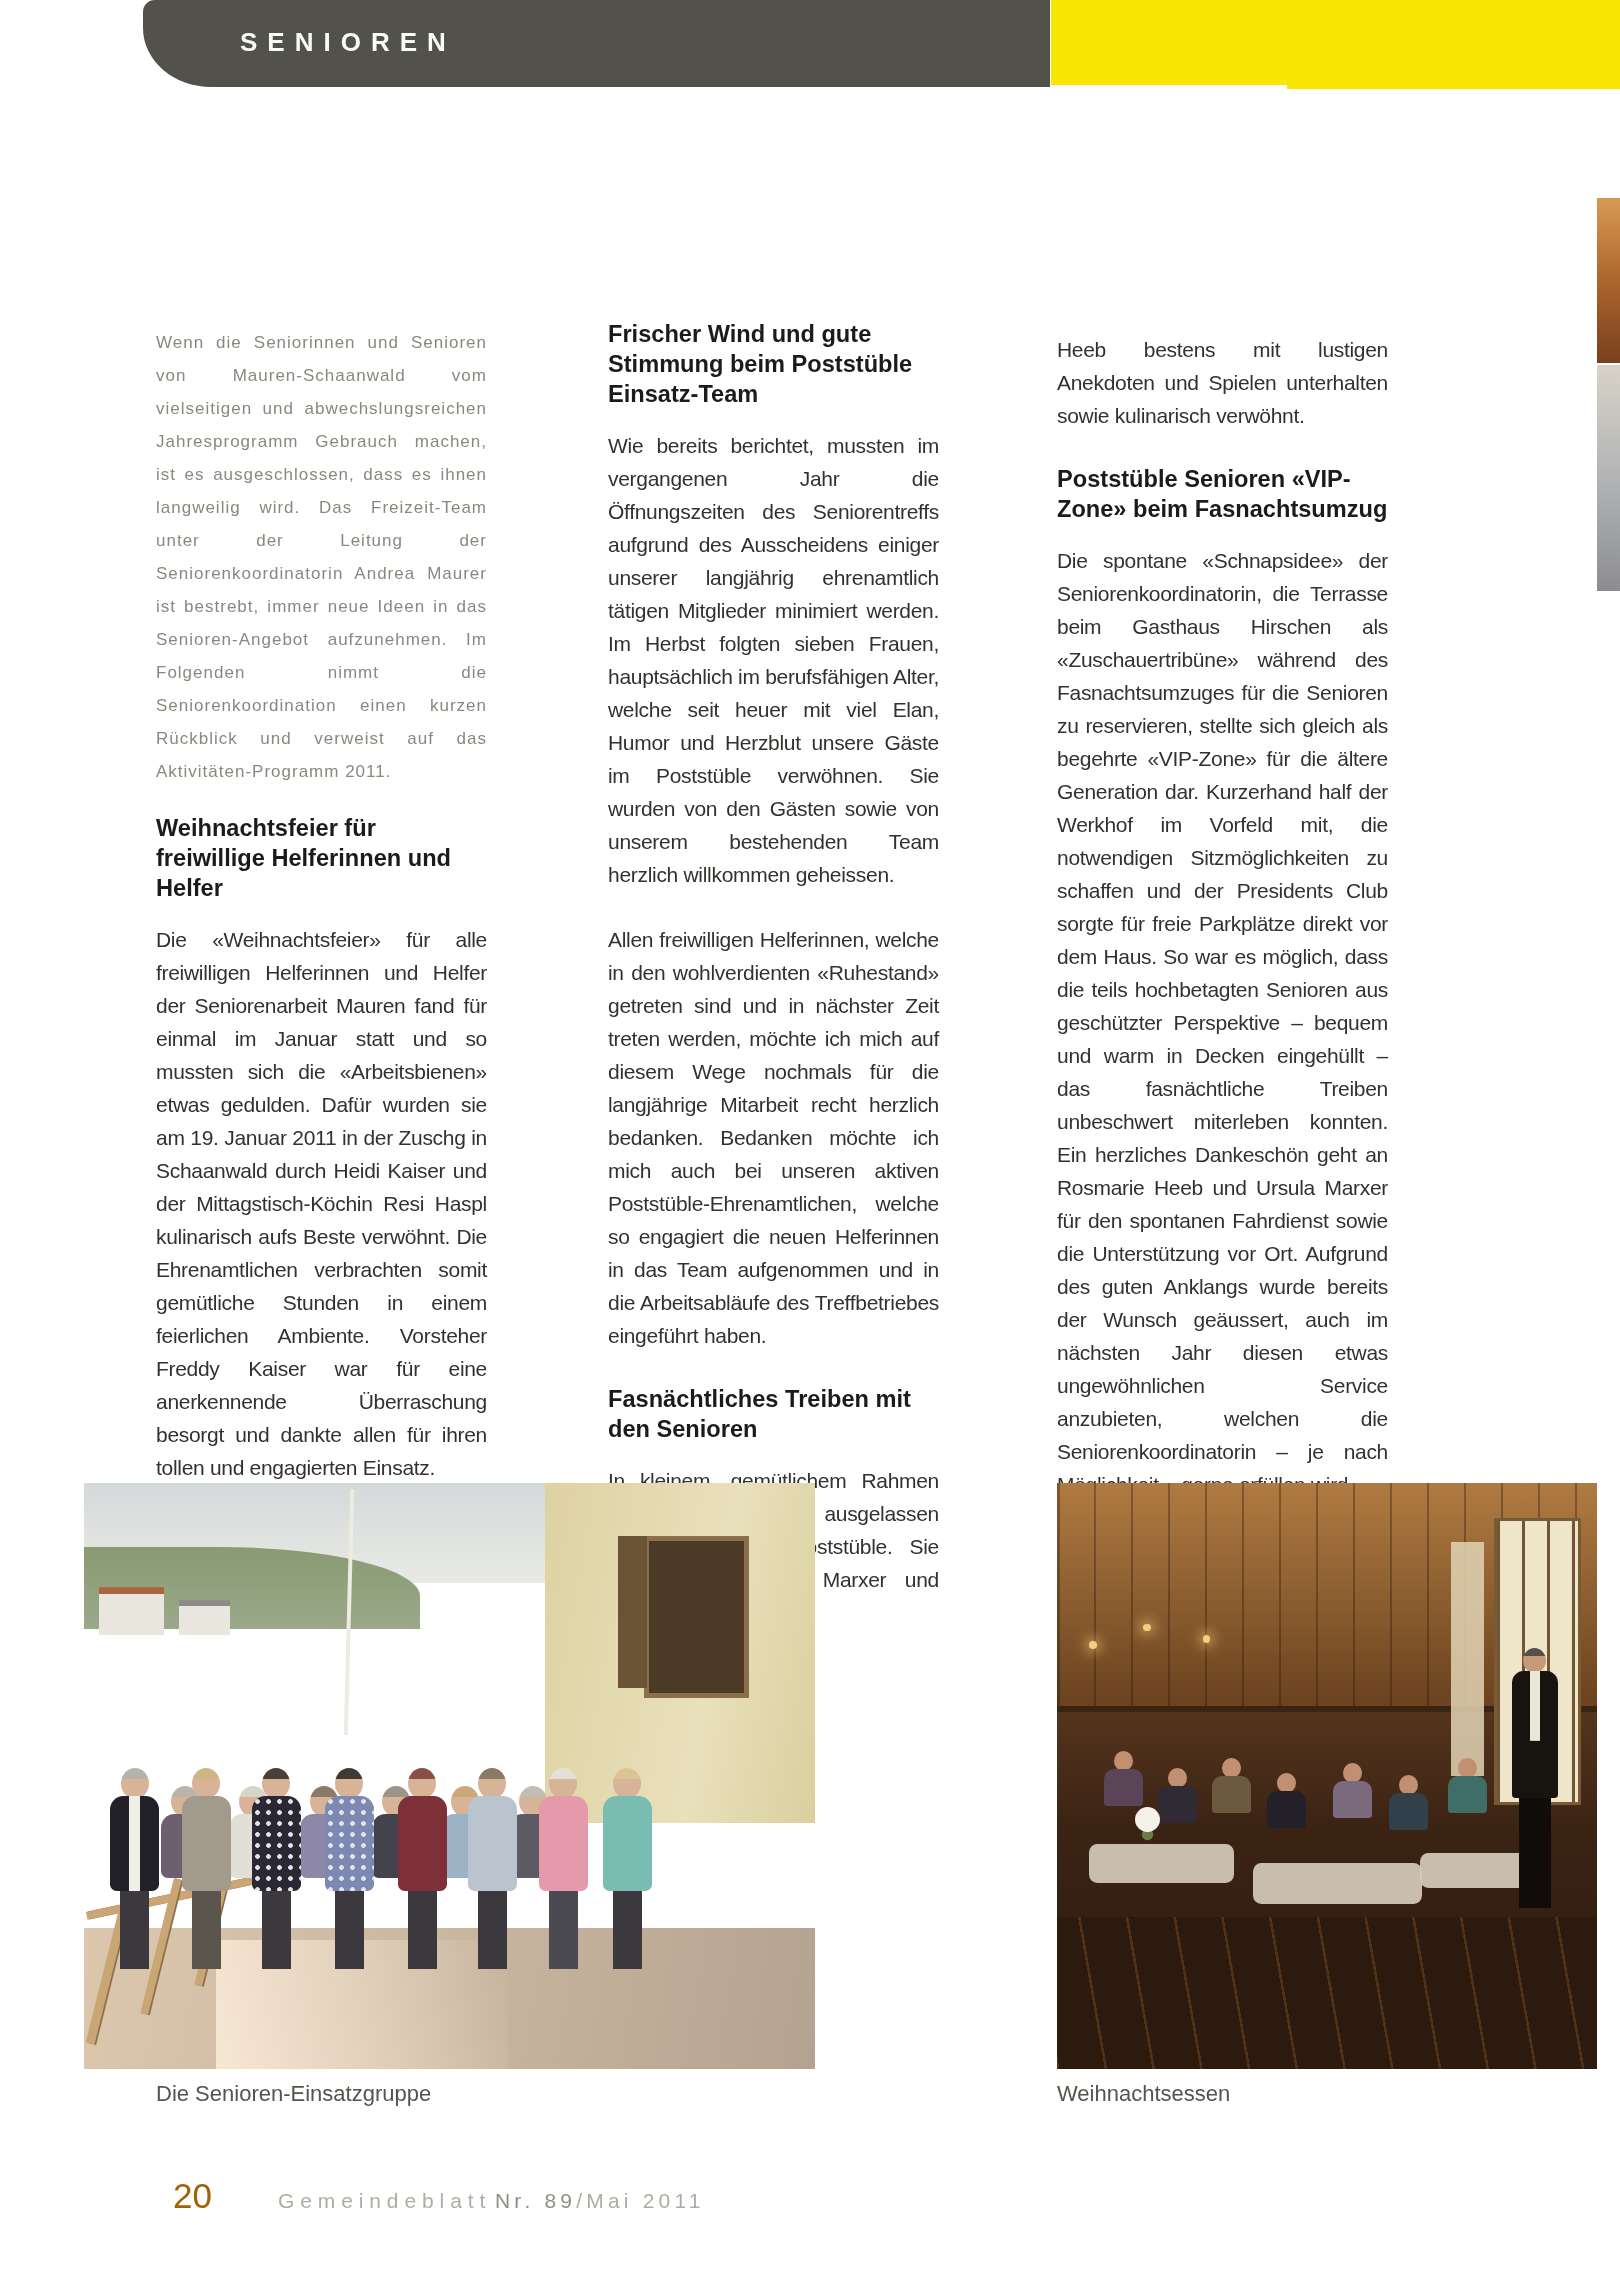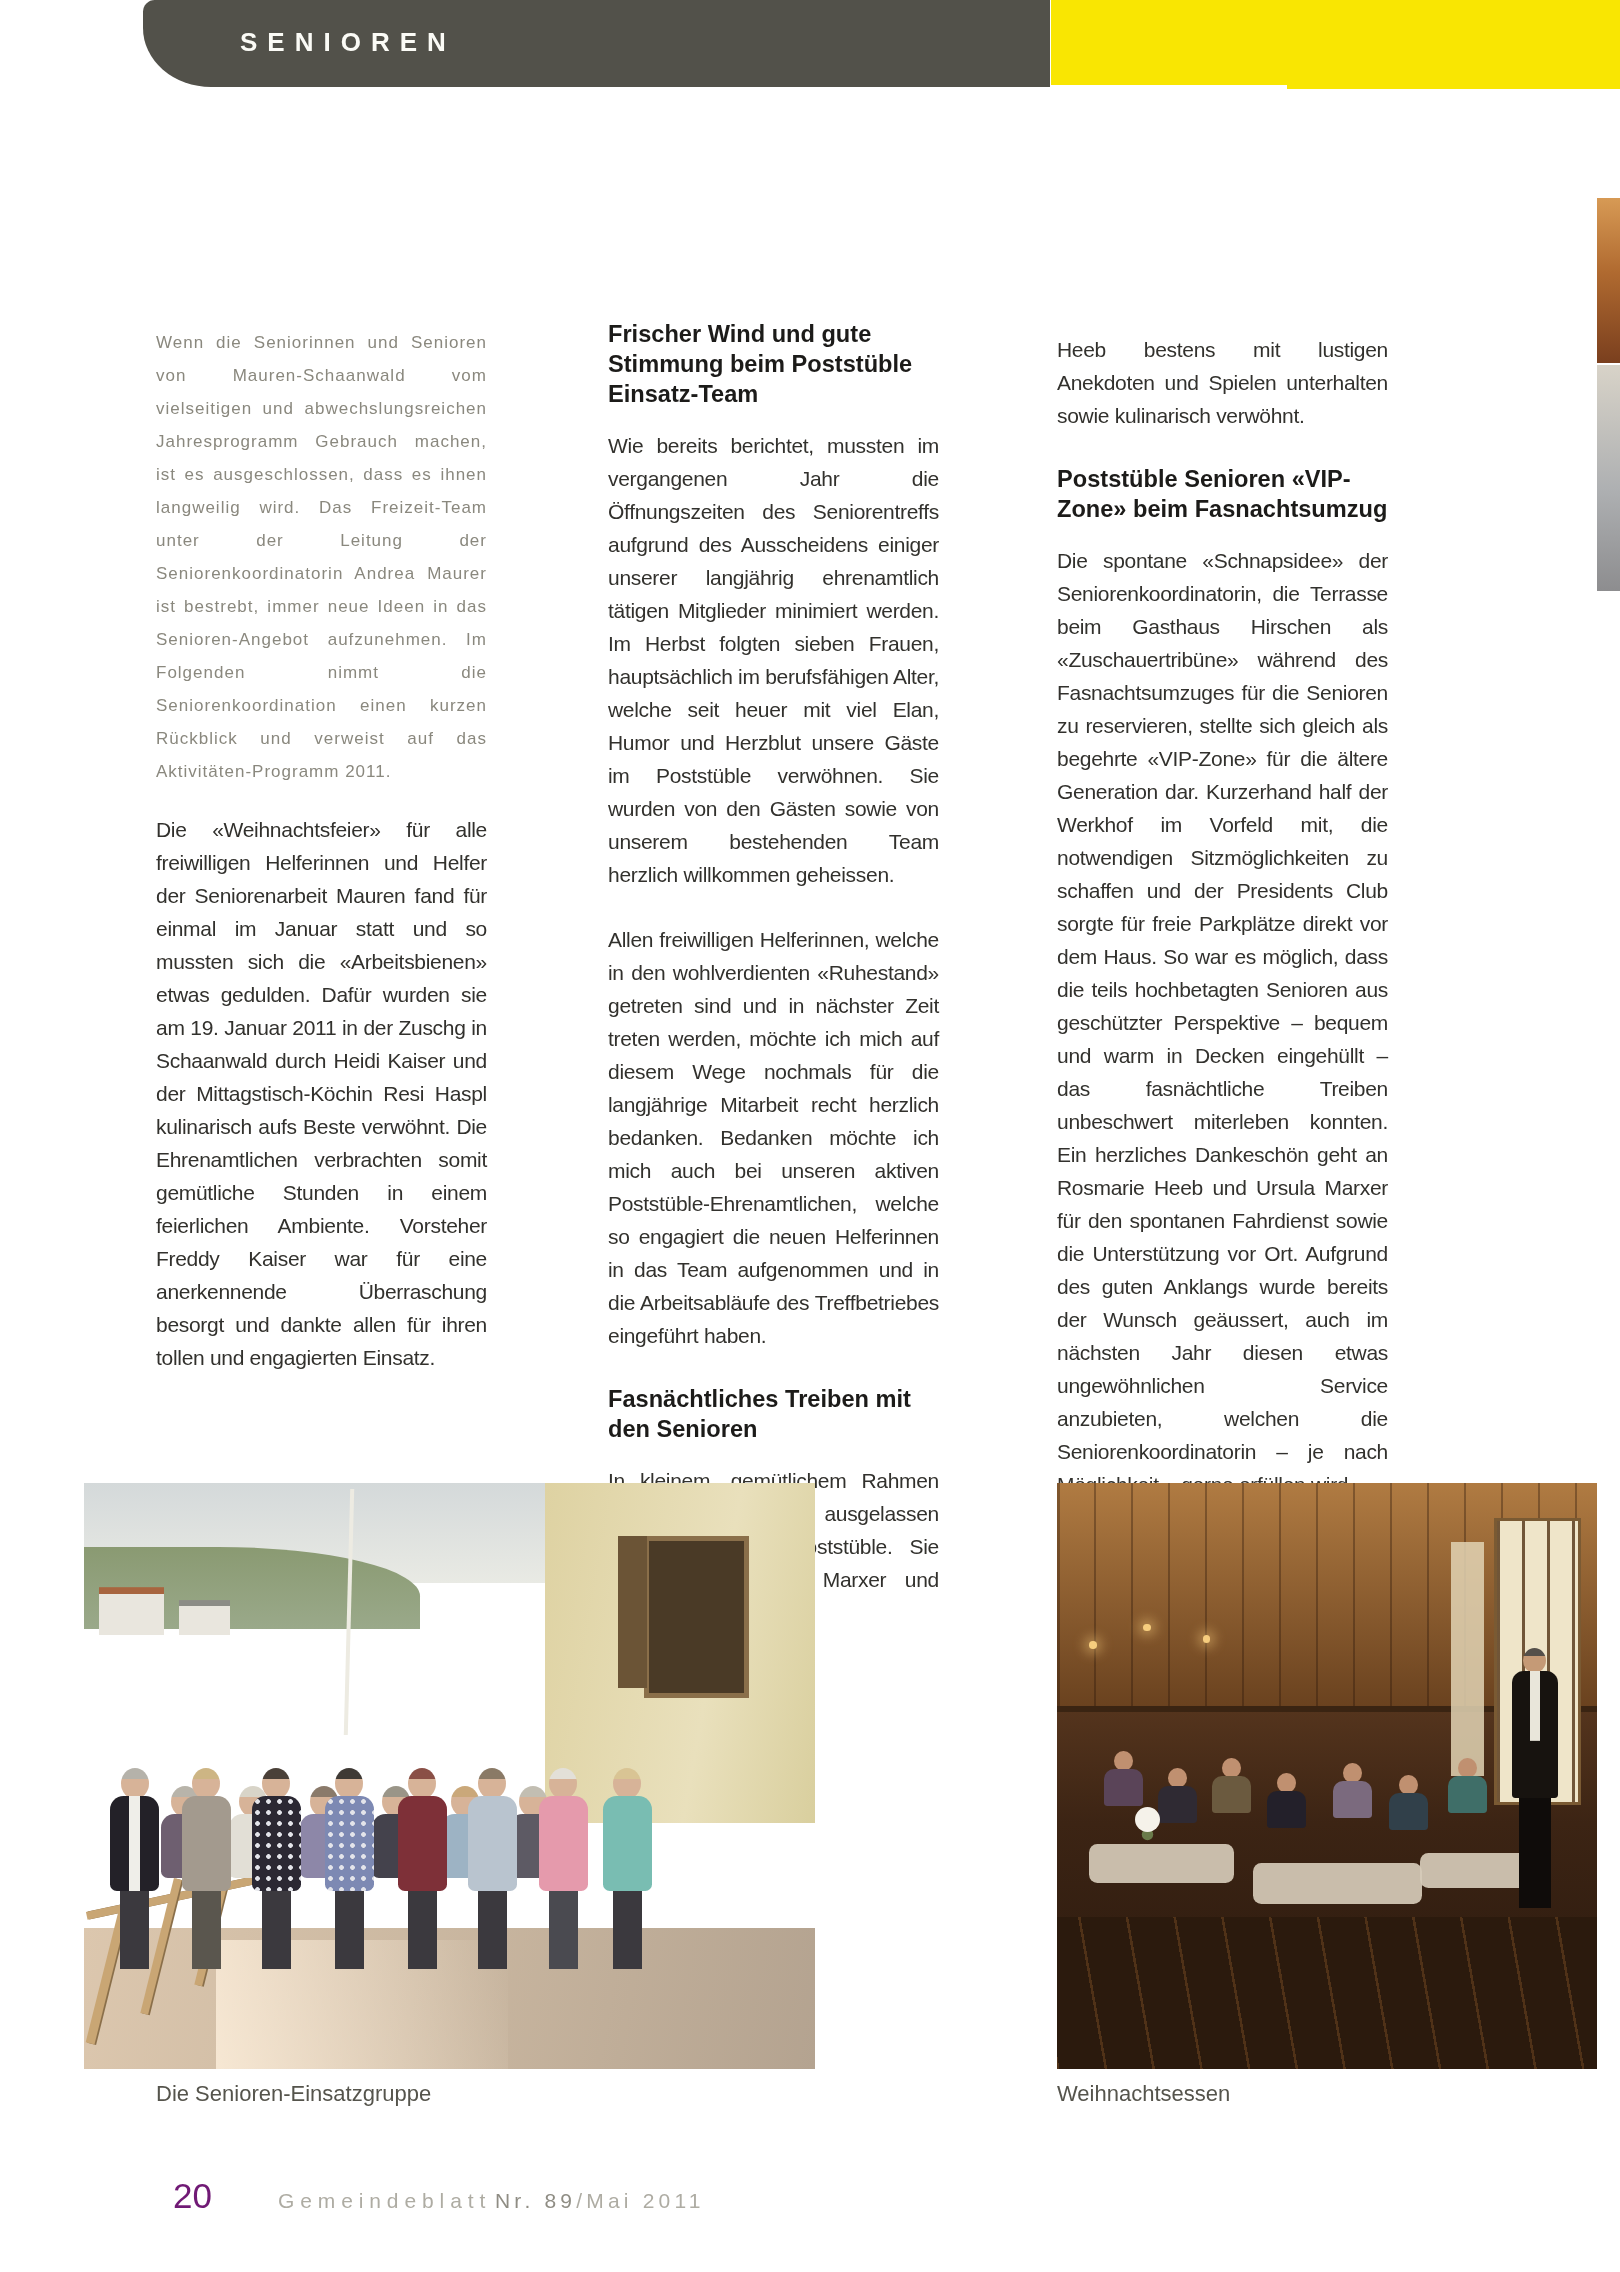--- a/index.html
+++ b/index.html
@@ -103,39 +103,40 @@
   .rfloor::after{content:"";position:absolute;inset:0;
         background:repeating-linear-gradient(80deg,rgba(190,120,55,.25) 0 2.5px,transparent 2.5px 47px);}
 
   
   .sliver{position:absolute;left:1597px;width:23px;}
   .sliver1{top:198px;height:165px;background:linear-gradient(#d79a55,#b06a30 45%,#7a3f1e);}
   .sliver2{top:365px;height:226px;background:linear-gradient(#d8d3c8,#aeb0b2 55%,#8d8d8f);}
 
   
   .footer{position:absolute;left:173px;top:2176px;color:#a3a198;}
-  .footer .pgno{font-size:35px;color:#701a75;}
+  .footer .pgno{font-size:35px;color:#a16207;}
   .footer .pub{font-size:21px;letter-spacing:5.9px;margin-left:66px;color:#aeaca3;}
   .footer .issue-no{font-size:21px;letter-spacing:4.2px;font-weight:normal;color:#8f8d84;}
   .footer .issue-date{font-size:21px;letter-spacing:4.2px;color:#aeaca3;}
 </style>
 </head>
 <body>
 
 <div class="page">
 
   <div class="bar-dark">
     <span class="label">SENIOREN</span>
   </div>
   <div class="bar-yellow"></div>
   <div class="bar-yellow-step"></div>
 
 
   <div class="col col1">
     <p class="intro">Wenn die Seniorinnen und Senioren von Mauren-Schaanwald vom vielseitigen und abwechslungsreichen Jahresprogramm Gebrauch machen, ist es ausgeschlossen, dass es ihnen langweilig wird. Das Freizeit-Team unter der Leitung der Seniorenkoordinatorin Andrea Maurer ist bestrebt, immer neue Ideen in das Senioren-Angebot aufzunehmen. Im Folgenden nimmt die Seniorenkoordination einen kurzen Rückblick und verweist auf das Aktivitäten-Programm 2011.</p>
+    <h3 class="sub">Weihnachtsfeier für freiwillige Helferinnen und Helfer</h3>
     <p class="para">Die «Weihnachtsfeier» für alle freiwilligen Helferinnen und Helfer der Seniorenarbeit Mauren fand für einmal im Januar statt und so mussten sich die «Arbeitsbienen» etwas gedulden. Dafür wurden sie am 19. Januar 2011 in der Zuschg in Schaanwald durch Heidi Kaiser und der Mittagstisch-Köchin Resi Haspl kulinarisch aufs Beste verwöhnt. Die Ehrenamtlichen verbrachten somit gemütliche Stunden in einem feierlichen Ambiente. Vorsteher Freddy Kaiser war für eine anerkennende Überraschung besorgt und dankte allen für ihren tollen und engagierten Einsatz.</p>
   </div>
 
   <div class="col col2">
     <h3 class="sub">Frischer Wind und gute Stimmung beim Poststüble Einsatz-Team</h3>
     <p class="para">Wie bereits berichtet, mussten im vergangenen Jahr die Öffnungszeiten des Seniorentreffs aufgrund des Ausscheidens einiger unserer langjährig ehrenamtlich tätigen Mitglieder minimiert werden. Im Herbst folgten sieben Frauen, hauptsächlich im berufsfähigen Alter, welche seit heuer mit viel Elan, Humor und Herzblut unsere Gäste im Poststüble verwöhnen. Sie wurden von den Gästen sowie von unserem bestehenden Team herzlich willkommen geheissen.</p>
     <p class="para">Allen freiwilligen Helferinnen, welche in den wohlverdienten «Ruhestand» getreten sind und in nächster Zeit treten werden, möchte ich mich auf diesem Wege nochmals für die langjährige Mitarbeit recht herzlich bedanken. Bedanken möchte ich mich auch bei unseren aktiven Poststüble-Ehrenamtlichen, welche so engagiert die neuen Helferinnen in das Team aufgenommen und in die Arbeitsabläufe des Treffbetriebes eingeführt haben.</p>
     <h3 class="sub gap-top">Fasnächtliches Treiben mit den Senioren</h3>
     <p class="para">In kleinem, gemütlichem Rahmen feierten die Senioren ausgelassen die Fasnacht im Poststüble. Sie wurden von Ursula Marxer und Rosmarie</p>
   </div>

